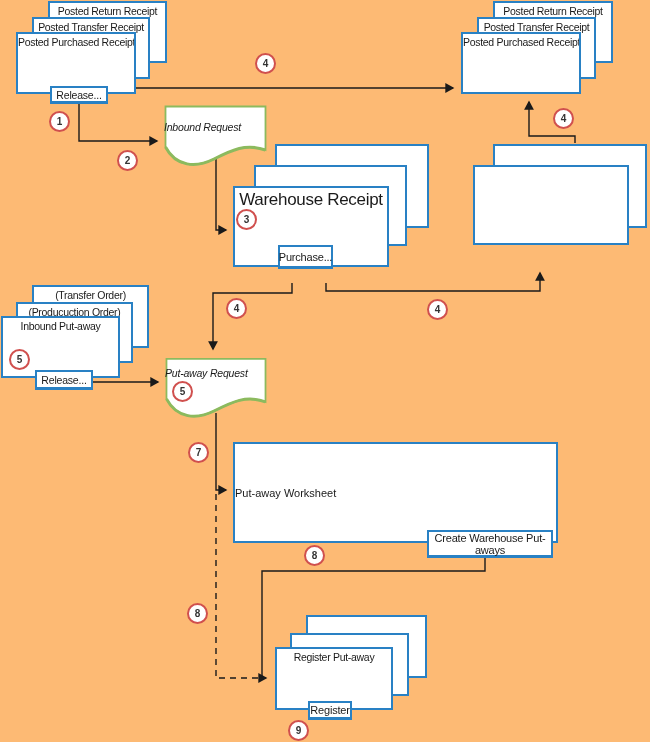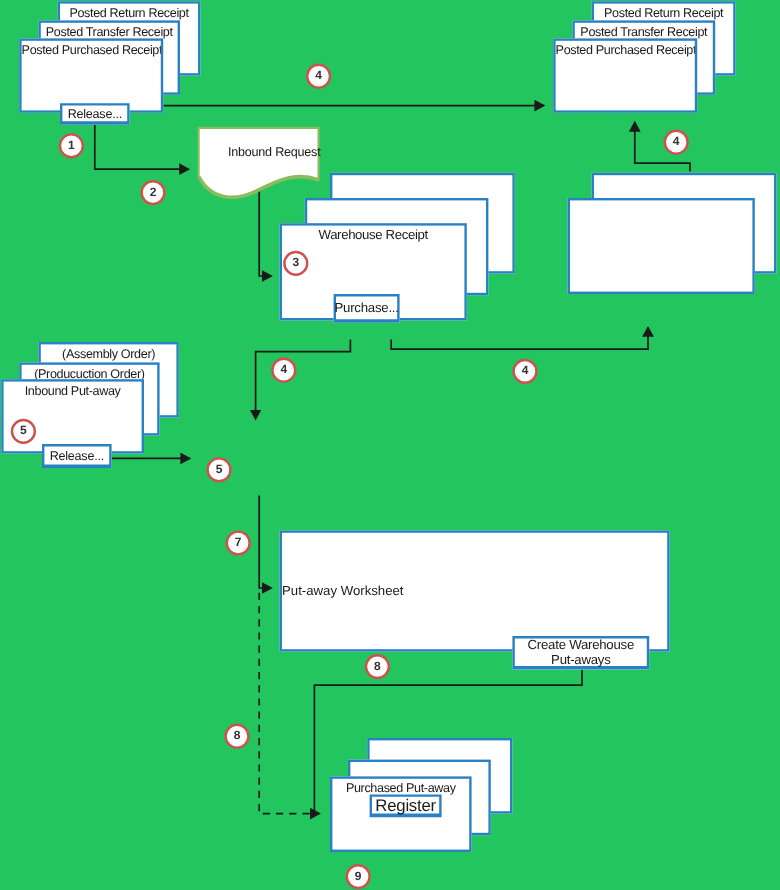--- a/index.html
+++ b/index.html
@@ -3,21 +3,21 @@
 <meta charset="utf-8">
 <style>
   html,body{margin:0;padding:0;background:#ffffff;}
   :root{
     --box-border:#2981c4;
     --doc-border:#8cba5e;
     --badge-border:#d0504e;
     --connector:#1a1a1a;
   }
   #canvas{
-    position:relative;width:650px;height:742px;background:#22c55e;
+    position:relative;width:650px;height:742px;background:#fdba74;
     font-family:"Liberation Sans", sans-serif;color:#1a1a1a;overflow:hidden;
   }
   .box{
     position:absolute;background:#ffffff;border:2px solid var(--box-border);
     box-sizing:border-box;
   }
   .box-title{
     display:block;text-align:center;font-size:10.5px;letter-spacing:-0.3px;
     padding-top:2px;white-space:nowrap;overflow:hidden;
   }
@@ -28,22 +28,22 @@
     line-height:12px;
   }
   .badge{
     position:absolute;width:21px;height:21px;border-radius:50%;
     border:2px solid var(--badge-border);background:#ffffff;box-sizing:border-box;
     display:flex;align-items:center;justify-content:center;
     font-size:10px;font-weight:bold;color:#333333;
   }
   .docshape{position:absolute;}
   .doc-label{
-    position:absolute;width:100%;text-align:right;font-size:10.5px;
-    letter-spacing:-0.2px;top:16px;left:0;
+    position:absolute;width:100%;text-align:left;font-size:10.5px;
+    letter-spacing:-0.2px;top:16px;left:0;font-style:italic;
   }
   svg{display:block;}
   #connectors{position:absolute;left:0;top:0;z-index:0;}
   .conn{stroke:var(--connector);stroke-width:1.4;fill:none;}
   .conn-dash{stroke-dasharray:6 5;}
   .doc-outline{fill:#ffffff;stroke:var(--doc-border);stroke-width:1.8;}
   .doc-wave{fill:none;stroke:var(--doc-border);stroke-width:3;}
 </style>
 </head>
 <body>
@@ -93,50 +93,57 @@
     <svg width="103" height="62" viewBox="0 0 103 62">
       <path class="doc-outline" d="M1.5,1.5 L101.5,1.5 L101.5,45 C 82,38 68,45 50,54 C 32,63 12,62 1.5,42 Z"></path>
       <path class="doc-wave" d="M1.5,42 C 12,62 32,63 50,54 C 68,45 82,38 101.5,45"></path>
     </svg>
     <span class="doc-label">Inbound Request</span>
   </div>
 
   <div class="box" style="left:275px;top:144px;width:154px;height:84px"></div>
   <div class="box" style="left:254px;top:165px;width:153px;height:81px"></div>
   <div class="box" style="left:233px;top:186px;width:156px;height:81px">
-    <span class="box-title" style="font-size:11px">Warehouse Receipt</span>
+    <span class="box-title" style="font-size:17px">Warehouse Receipt</span>
   </div>
   <div class="btn" style="left:278px;top:245px;width:55px;height:24px;font-size:11px">Purchase...</div>
 
   <div class="box" style="left:493px;top:144px;width:154px;height:84px"></div>
   <div class="box" style="left:473px;top:165px;width:156px;height:80px"></div>
 
   <div class="box" style="left:32px;top:285px;width:117px;height:63px">
-    <span class="box-title">(Assembly Order)</span>
+    <span class="box-title">(Transfer Order)</span>
   </div>
   <div class="box" style="left:16px;top:302px;width:117px;height:61px">
     <span class="box-title">(Producuction Order)</span>
   </div>
   <div class="box" style="left:1px;top:316px;width:119px;height:62px">
     <span class="box-title">Inbound Put-away</span>
   </div>
   <div class="btn" style="left:35px;top:370px;width:58px;height:20px">Release...</div>
 
+  <div class="docshape" style="left:165px;top:357px;width:102px;height:62px">
+    <svg width="102" height="62" viewBox="0 0 103 62">
+      <path class="doc-outline" d="M1.5,1.5 L101.5,1.5 L101.5,45 C 82,38 68,45 50,54 C 32,63 12,62 1.5,42 Z"></path>
+      <path class="doc-wave" d="M1.5,42 C 12,62 32,63 50,54 C 68,45 82,38 101.5,45"></path>
+    </svg>
+    <span class="doc-label" style="top:10px">Put-away Request</span>
+  </div>
 
   <div class="box" style="left:233px;top:442px;width:325px;height:101px;display:flex;align-items:center;">
     <span style="font-size:11px">Put-away Worksheet</span>
   </div>
-  <div class="btn" style="left:427px;top:530px;width:114px;height:28px;font-size:11px">Create Warehouse Put-aways</div>
+  <div class="btn" style="left:427px;top:530px;width:126px;height:28px;font-size:11px">Create Warehouse Put-aways</div>
 
   <div class="box" style="left:306px;top:615px;width:121px;height:63px"></div>
   <div class="box" style="left:290px;top:633px;width:119px;height:63px"></div>
   <div class="box" style="left:275px;top:647px;width:118px;height:63px">
-    <span class="box-title">Purchased Put-away</span>
+    <span class="box-title">Register Put-away</span>
   </div>
-  <div class="btn" style="left:308px;top:662px;width:60px;height:19px;font-size:14px">Register</div>
+  <div class="btn" style="left:308px;top:701px;width:44px;height:19px;font-size:11px">Register</div>
 
   <div class="badge" style="left:49px;top:111px">1</div>
   <div class="badge" style="left:117px;top:150px">2</div>
   <div class="badge" style="left:236px;top:209px">3</div>
   <div class="badge" style="left:255px;top:53px">4</div>
   <div class="badge" style="left:553px;top:108px">4</div>
   <div class="badge" style="left:226px;top:298px">4</div>
   <div class="badge" style="left:427px;top:299px">4</div>
   <div class="badge" style="left:9px;top:349px">5</div>
   <div class="badge" style="left:172px;top:381px">5</div>

